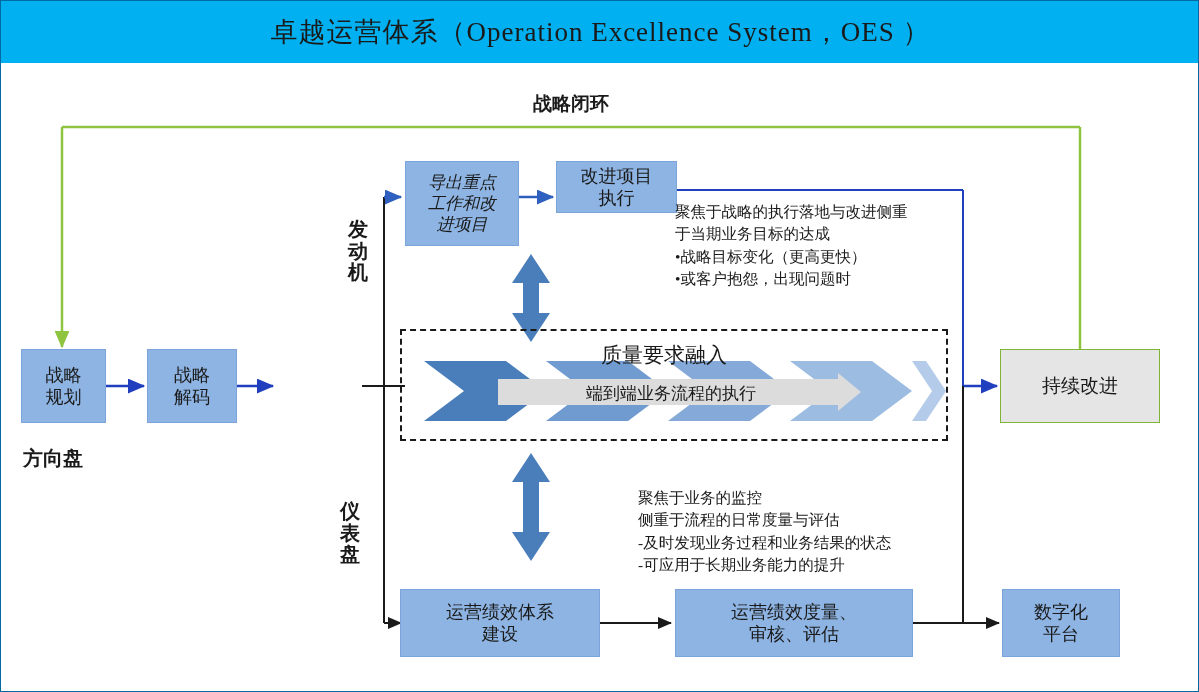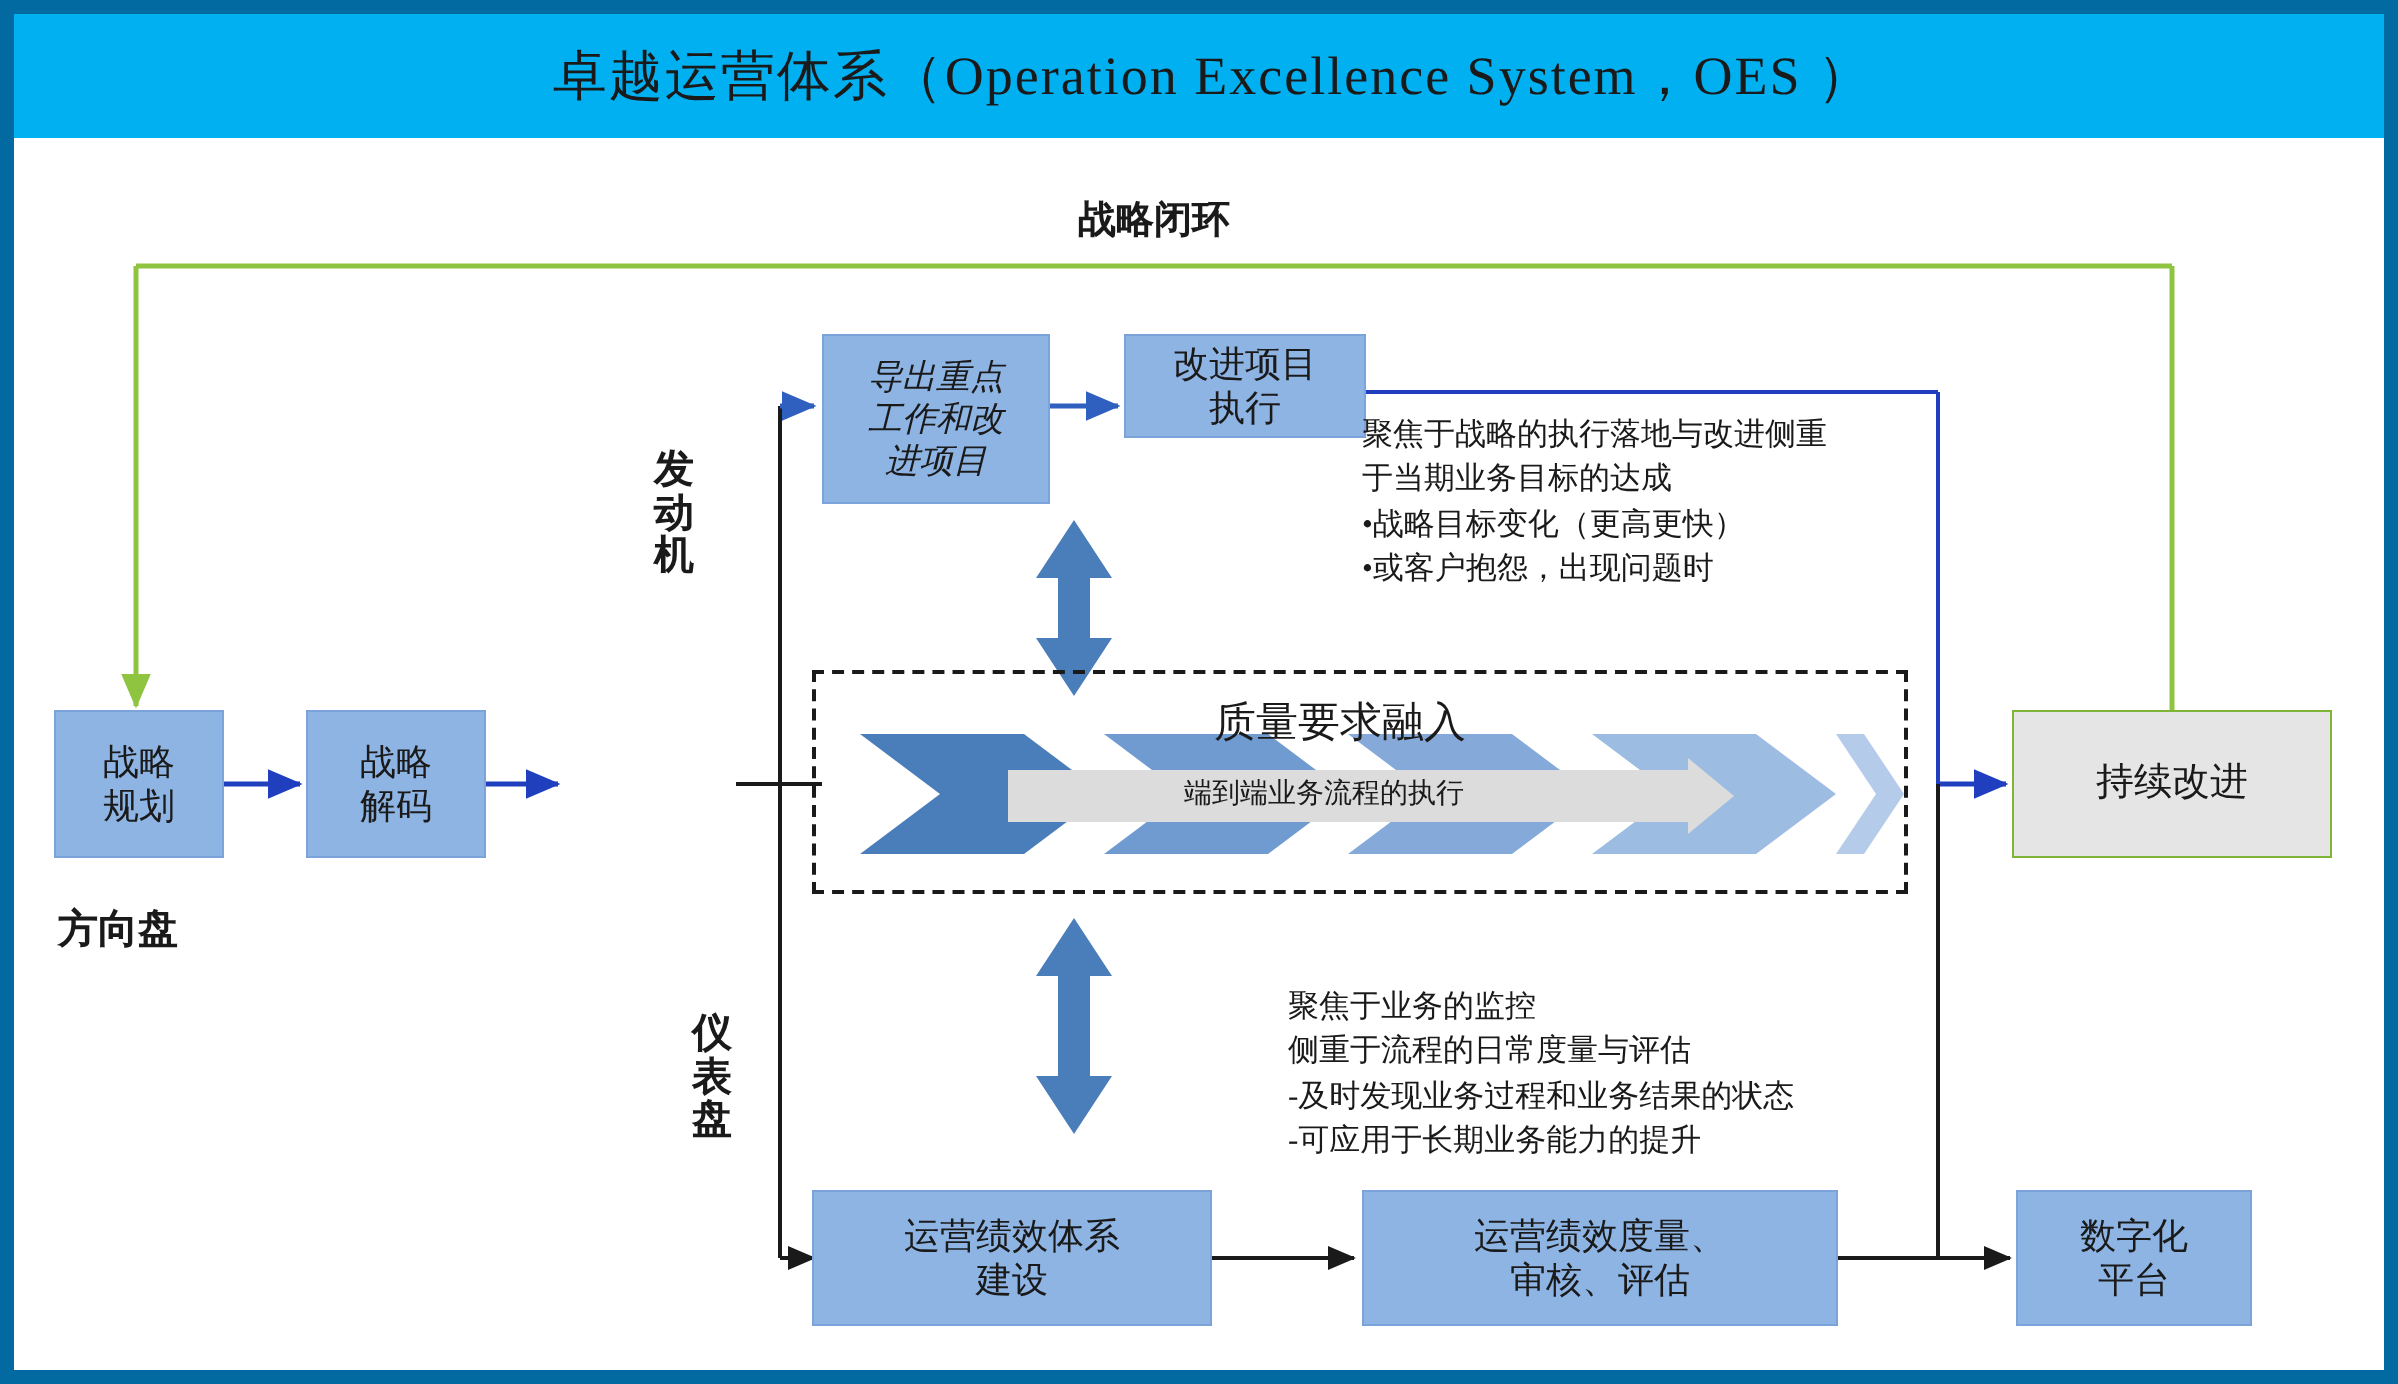--- a/index.html
+++ b/index.html
@@ -8,21 +8,21 @@
     background: #ffffff;
   }
   body {
     font-family: "Liberation Sans", sans-serif;
   }
   #canvas {
     position: relative;
     width: 1199px;
     height: 692px;
     background: #ffffff;
-    border: 7px solid #0369a1;
+    border: 1px solid #0369a1;
     box-sizing: border-box;
     overflow: hidden;
   }
   .title-bar {
     position: absolute;
     left: 0;
     top: 0;
     width: 1199px;
     height: 62px;
     background: #00b0f0;
@@ -91,21 +91,21 @@
   }
   .process-title {
     position: absolute;
     font-family: "Liberation Serif", serif;
     font-size: 21px;
     color: #1a1a1a;
   }
   .process-sub {
     position: absolute;
     font-family: Liberation Serif, serif;
-    font-size: 14px;
+    font-size: 17px;
     color: #1a1a1a;
   }
   svg.layer {
     position: absolute;
     left: 0;
     top: 0;
     width: 1199px;
     height: 692px;
     pointer-events: none;
   }
@@ -176,21 +176,21 @@
       <path d="M667,360 L749,360 L789,390 L749,420 L667,420 L707,390 Z" fill="#85aad9"></path>
       <path d="M789,360 L871,360 L911,390 L871,420 L789,420 L829,390 Z" fill="#9dbce2"></path>
       <path d="M911,360 L925,360 L945,390 L925,420 L911,420 L931,390 Z" fill="#b4cce9"></path>
       <rect x="497" y="378" width="340" height="26" fill="#dcdcdc"></rect>
       <path d="M837,372 L860,391 L837,410 Z" fill="#dcdcdc"></path>
     </g>
   </svg>
 
   <div class="label-text bold-label" style="left:532px; top:90px; font-size:19px;">战略闭环</div>
 
-  <div class="vert-label" style="left:318px; top:218px;">发动机</div>
+  <div class="vert-label" style="left:345px; top:218px;">发动机</div>
   <div class="vert-label" style="left:337px; top:484px;margin-top:16px;">仪表盘</div>
 
   <div class="label-text bold-label" style="left:22px; top:444px; font-size:20px;">方向盘</div>
 
   <div class="node blue-box" style="left:20px; top:348px; width:85px; height:74px; white-space:pre-line;">战略
 规划</div>
   <div class="node blue-box" style="left:146px; top:348px; width:90px; height:74px; white-space:pre-line;">战略
 解码</div>
 
   <div class="node blue-box" style="left:404px; top:160px; width:114px; height:85px; white-space:pre-line; font-size:17px;font-style:italic;">导出重点

